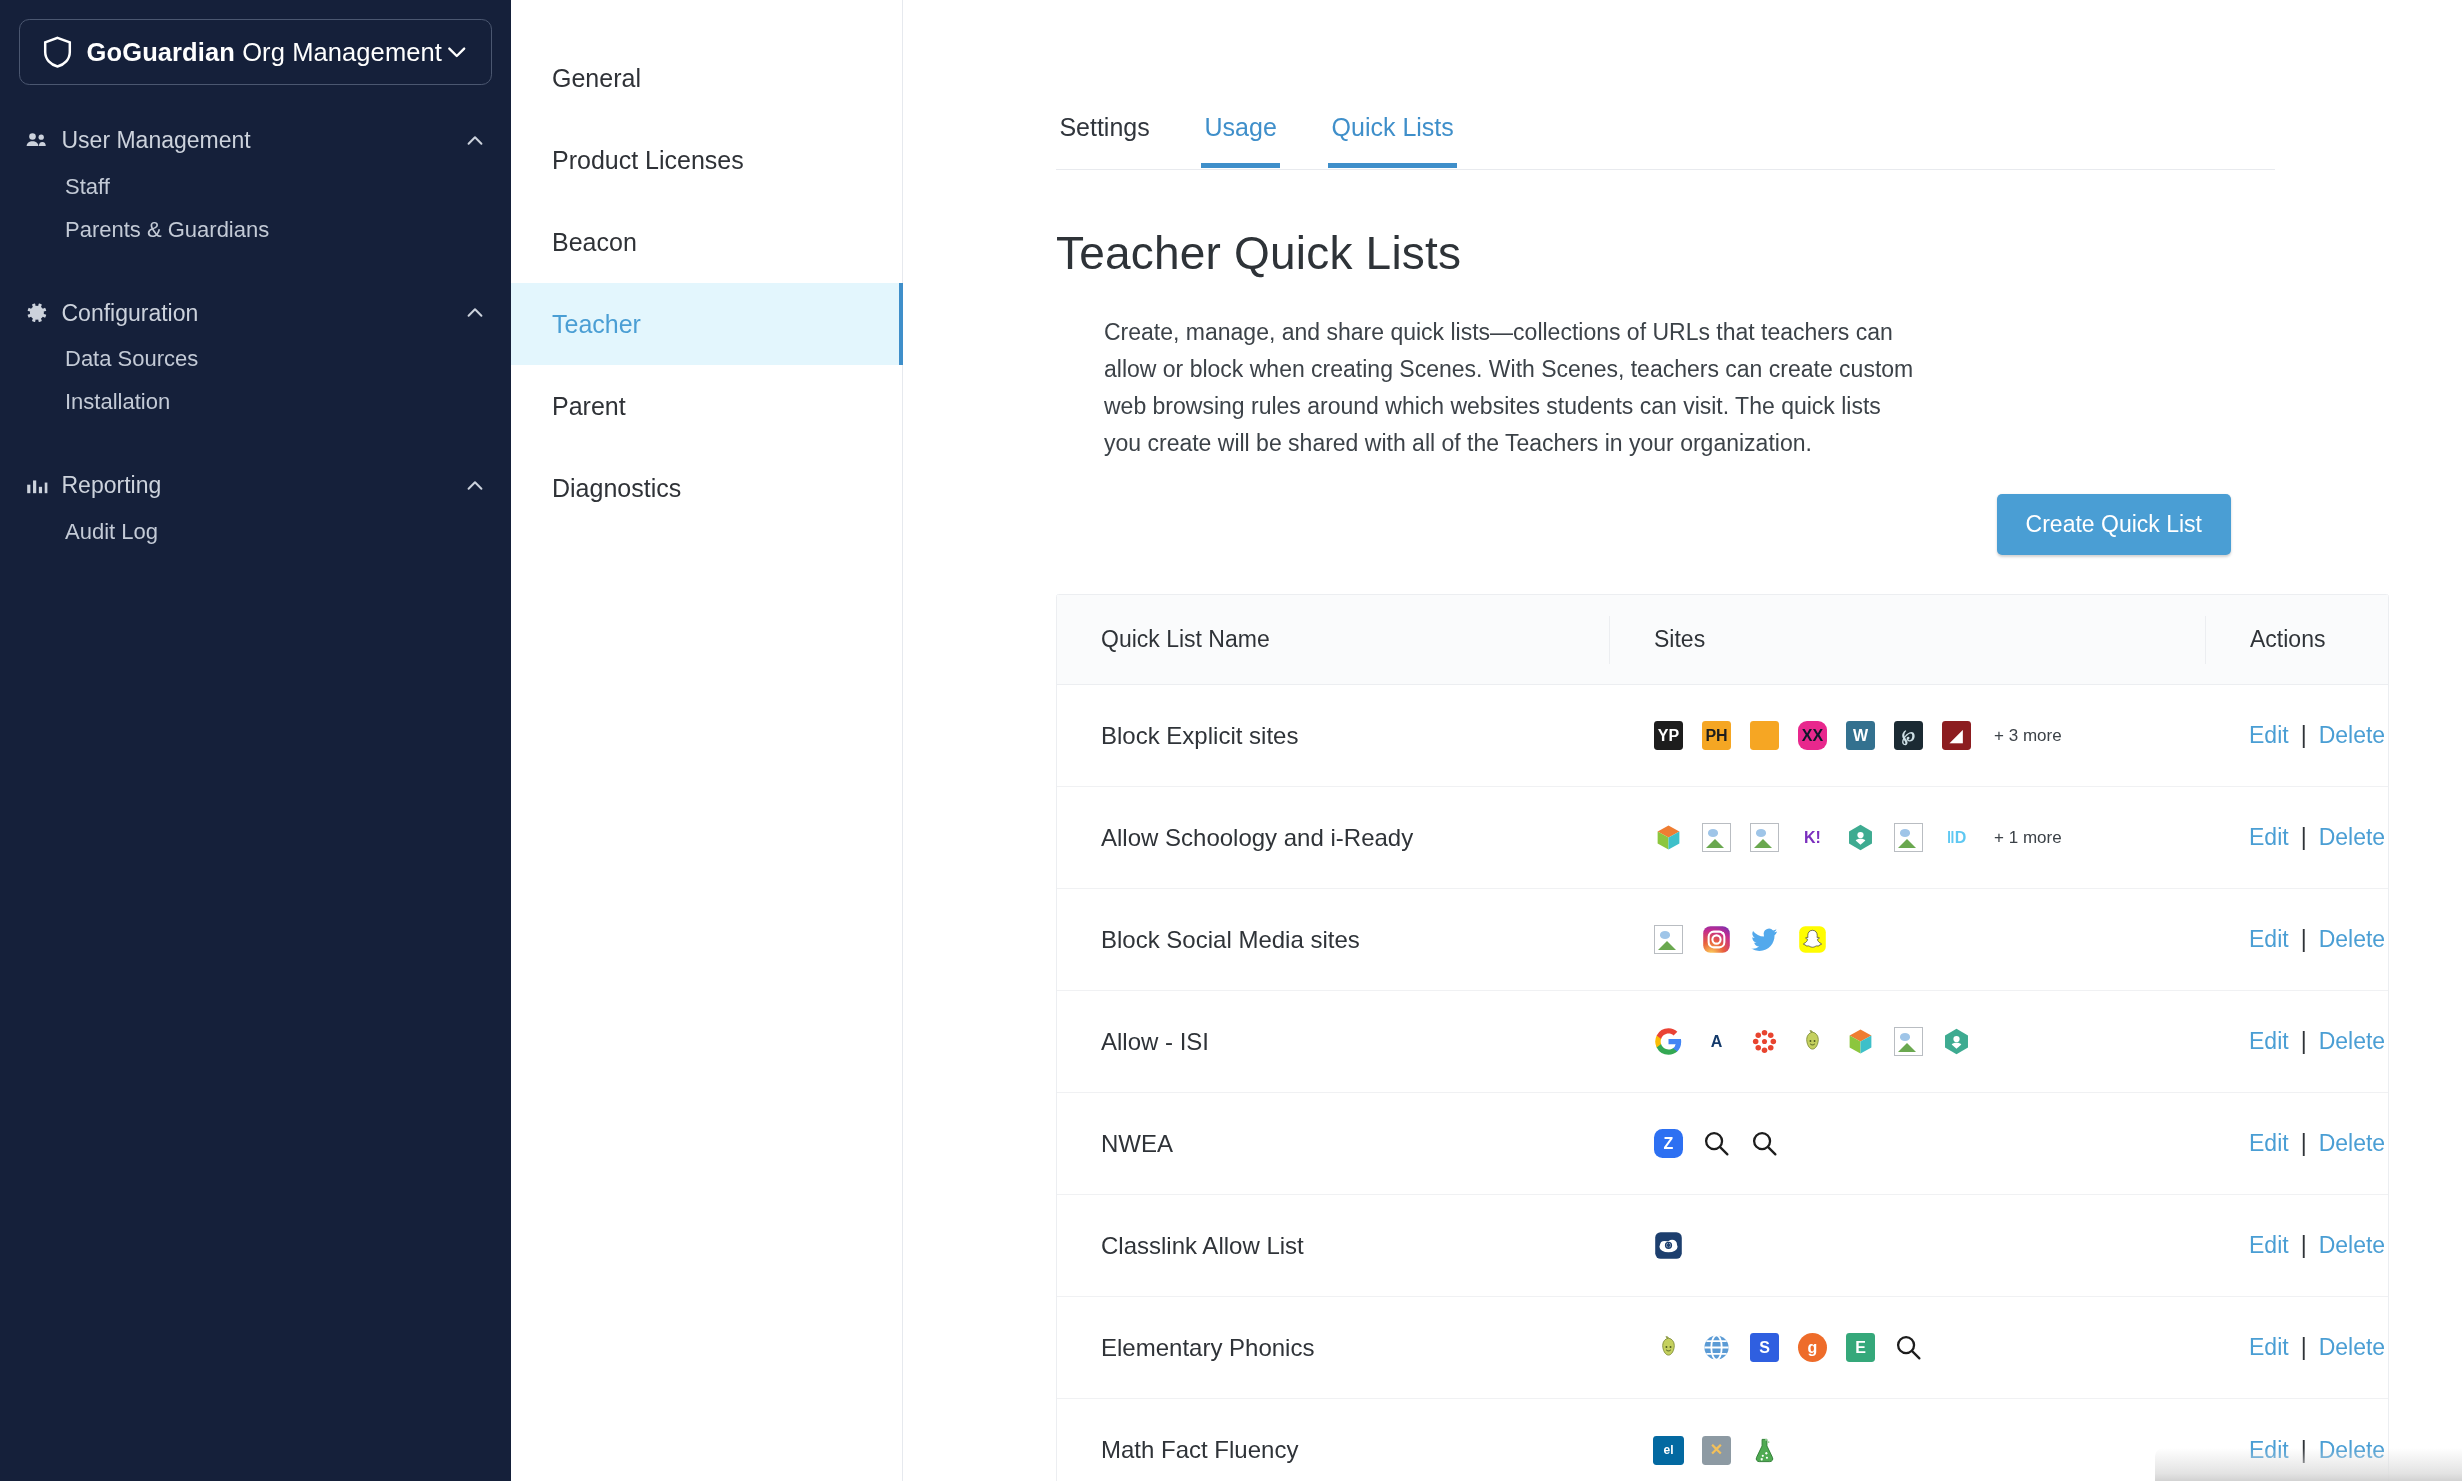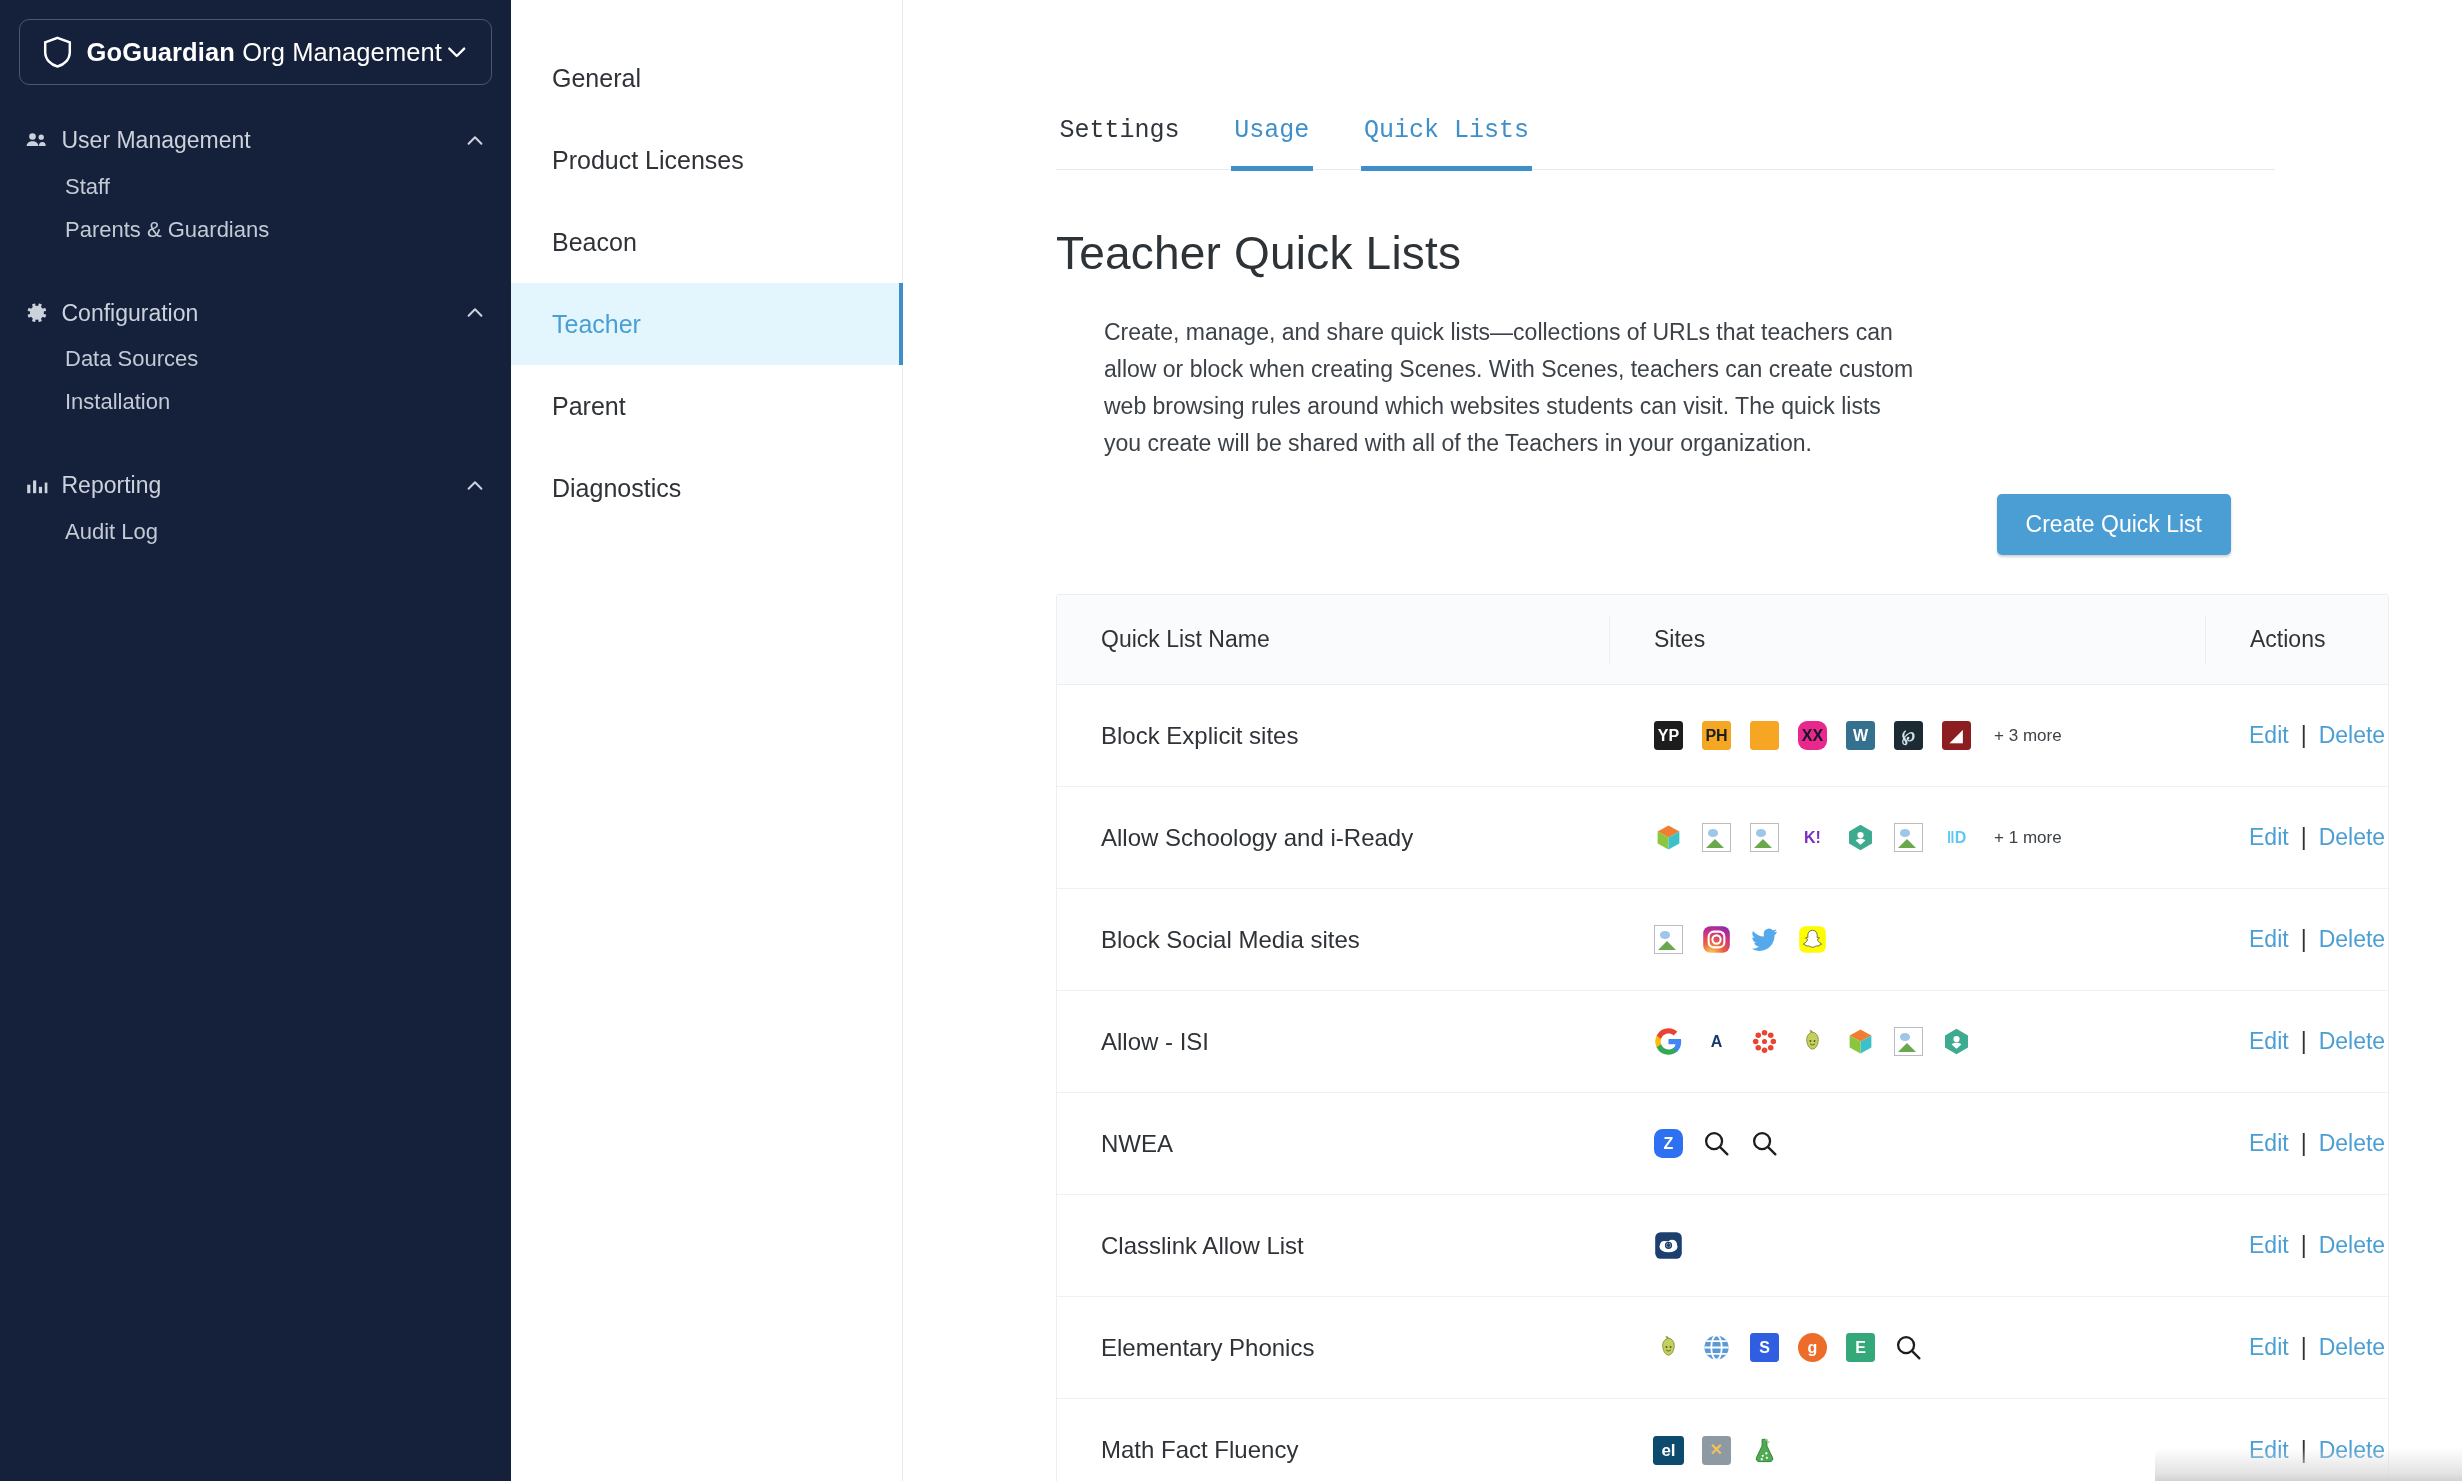--- a/index.html
+++ b/index.html
@@ -97,22 +97,21 @@
     padding: 0 0 0 0;
     position: relative;
     overflow: hidden;
   }
   .content-wrap { padding: 102px 187px 0 153px; }
 
   .tabs {
     display: flex;
     border-bottom: 1.7px solid #e8eaee;
     height: 68px;
-    align-items: flex-end;
-    font-family: Liberation Mono, monospace;
+    align-items: center;
   }
   .tab {
     font-size: 25px;
     color: #30353c;
     padding: 6.8px 3.4px 20.4px 3.4px;
     margin-right: 48px;
     cursor: pointer;
     border-bottom: 5.1px solid transparent;
     position: relative;
     top: 1.7px;
@@ -597,21 +596,21 @@
               <div class="td col-act actions">
                 <span class="act-link">Edit</span>
                 <span class="act-sep">|</span>
                 <span class="act-link">Delete</span>
               </div>
             </div>
             <div class="trow">
               <div class="td col-name">Math Fact Fluency</div>
               <div class="td col-sites sites-cell">
                 <span class="site-icon">
-                  <span style="display:flex;align-items:center;justify-content:center;width:43px;height:29px;border-radius:3.4px;background:#0c4a6e;color:#ffffff;font-size:17px;font-weight:700;line-height:1;font-family:'Liberation Sans',sans-serif;">el</span>
+                  <span style="display:flex;align-items:center;justify-content:center;width:43px;height:29px;border-radius:3.4px;background:#0369a1;color:#ffffff;font-size:12px;font-weight:700;line-height:1;font-family:'Liberation Sans',sans-serif;">el</span>
                 </span>
                 <span class="site-icon">
                   <span style="display:flex;align-items:center;justify-content:center;width:29px;height:29px;border-radius:3.4px;background:#8d9aa3;color:#f3c05a;font-size:16px;font-weight:700;line-height:1;font-family:'Liberation Sans',sans-serif;">✕</span>
                 </span>
                 <span class="site-icon">
                   <svg viewBox="0 0 24 24" width="29" height="29">
                     <path d="M10 2.8h4v5.4l4.6 9.6c.8 1.7-.4 3.4-2.2 3.4H7.6c-1.8 0-3-1.7-2.2-3.4L10 8.2z" fill="#4faa52" stroke="#2f7d35" stroke-width=".8"></path>
                     <circle cx="10.6" cy="16.4" r=".9" fill="#fff"></circle>
                     <circle cx="14" cy="18" r=".9" fill="#fff"></circle>
                     <path d="M12.4 14.3h2.2M13.5 13.2v2.2" stroke="#fff" stroke-width=".9"></path>

